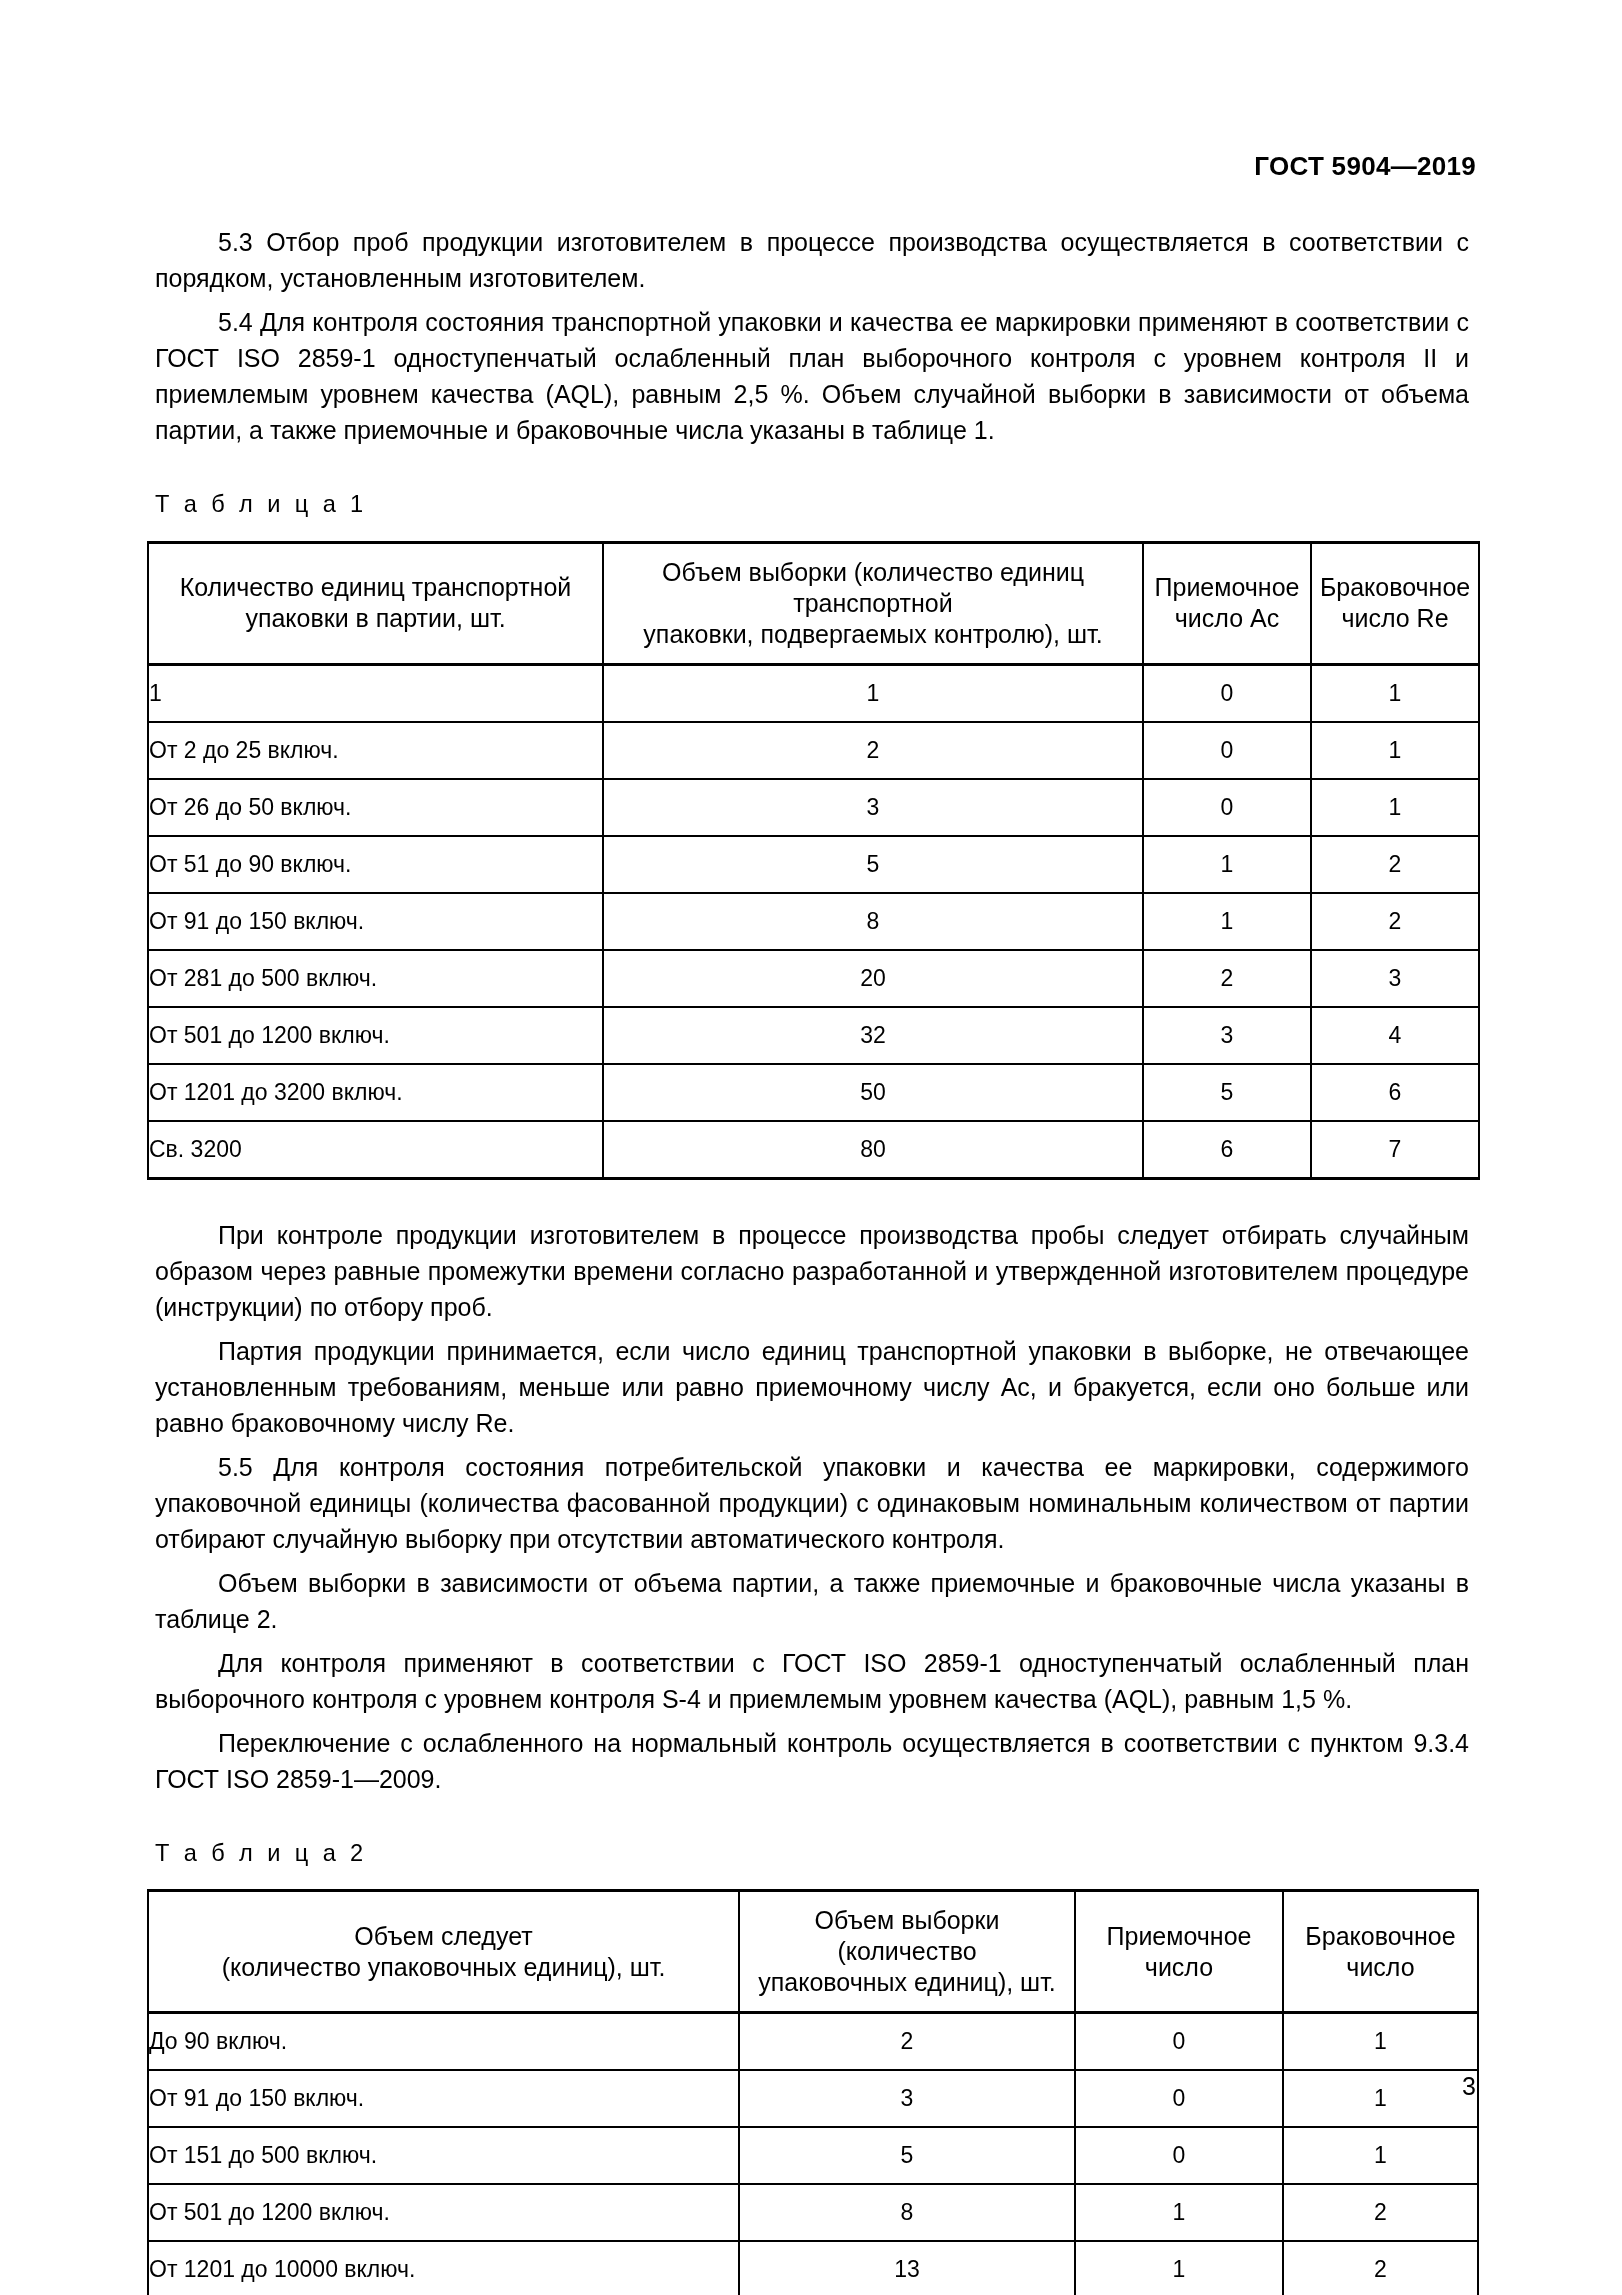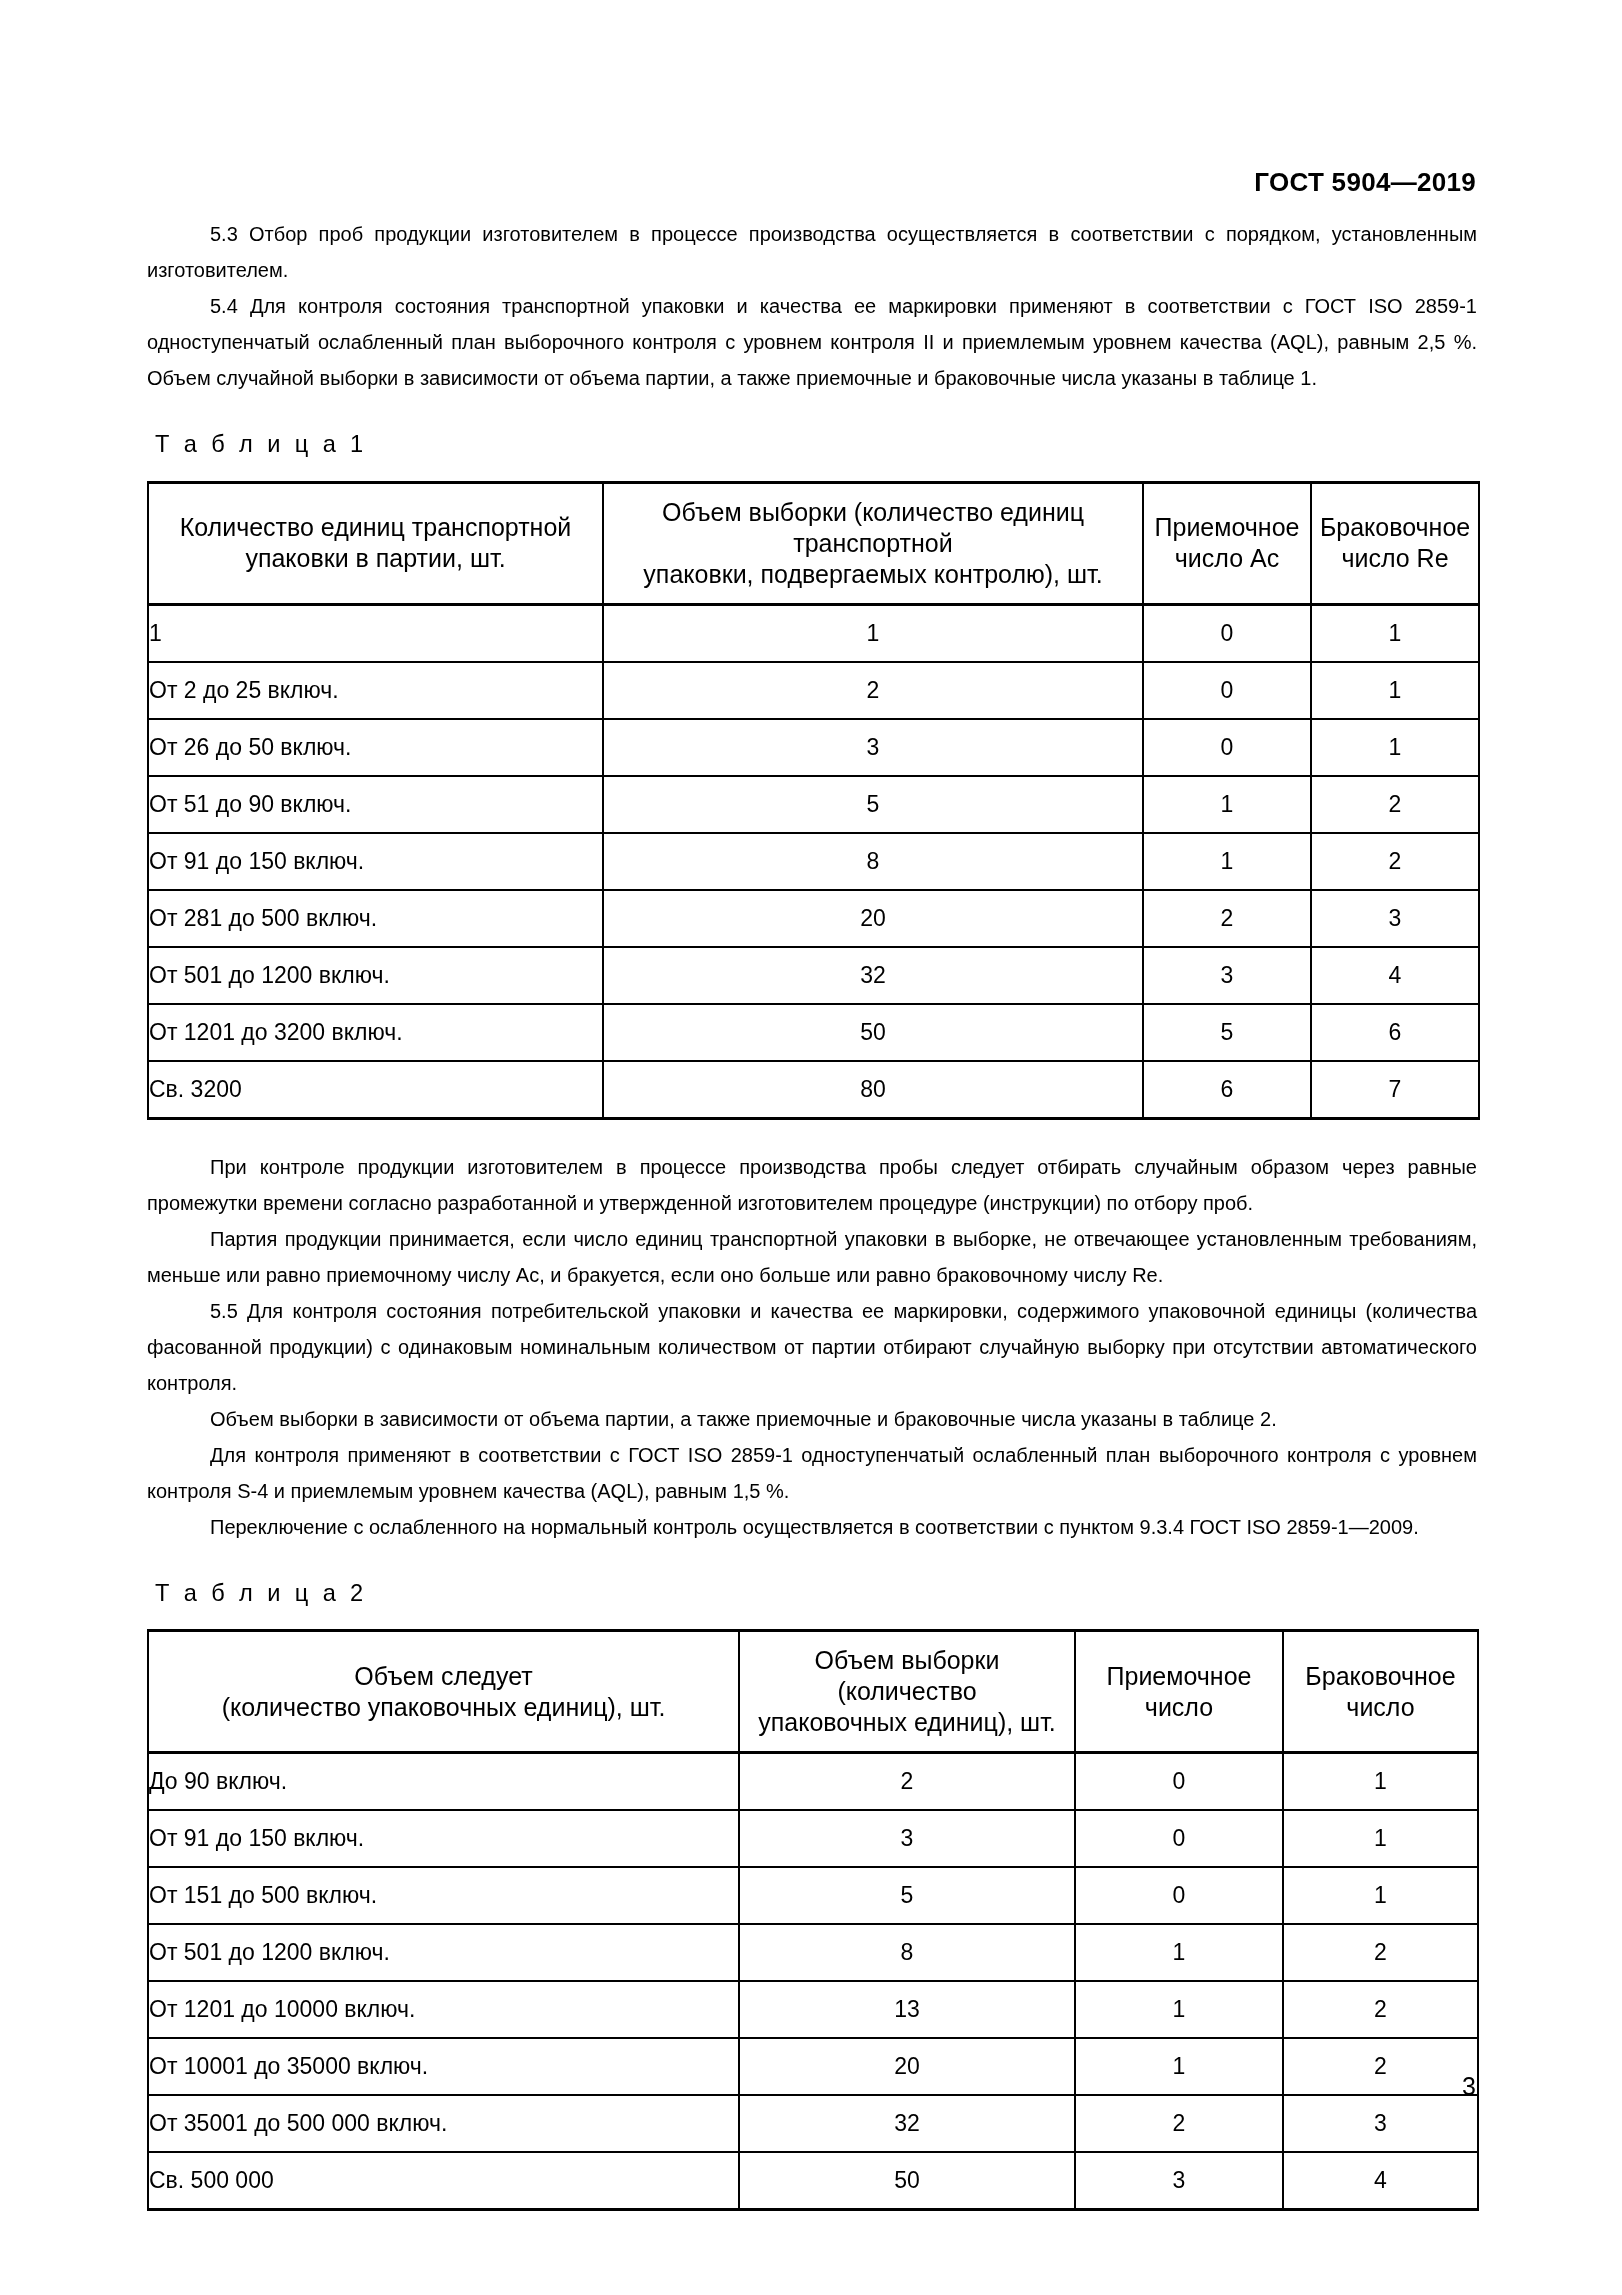--- a/index.html
+++ b/index.html
@@ -17,40 +17,40 @@
     width: 1623px;
     height: 2295px;
     background: #ffffff;
     box-sizing: border-box;
     overflow: hidden;
   }
 
   
   .running-head {
     position: absolute;
-    top: 168px;
+    top: 152px;
     left: 147px;
     width: 1329px;
     text-align: right;
     font-size: 26px;
     font-weight: bold;
     letter-spacing: 0.3px;
     line-height: 1.1;
   }
 
   
   .content {
     position: absolute;
     top: 216px;
     left: 147px;
     width: 1330px;
   }
   p.para {
-    margin: 0;
-    font-size: 20px;
+    margin: 8px;
+    font-size: 25px;
     line-height: 36px;
     text-align: justify;
     text-indent: 63px;
     hyphens: manual;
   }
 
   
   .table-caption {
     font-size: 23.6px;
     letter-spacing: 3.9px;

